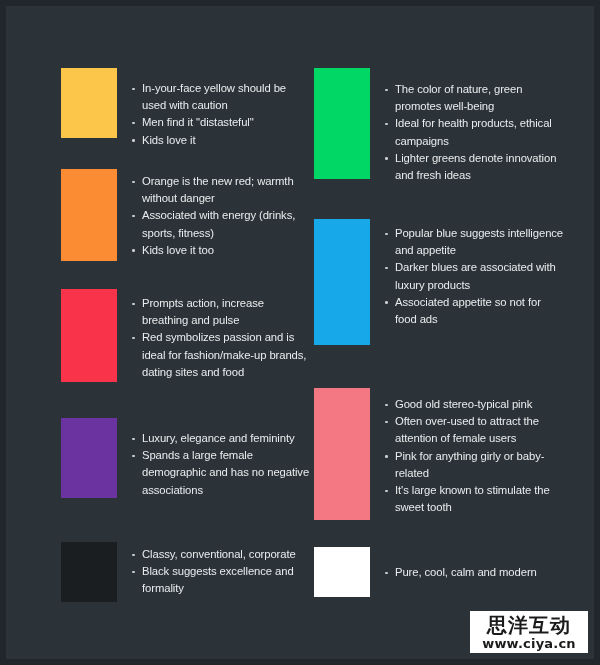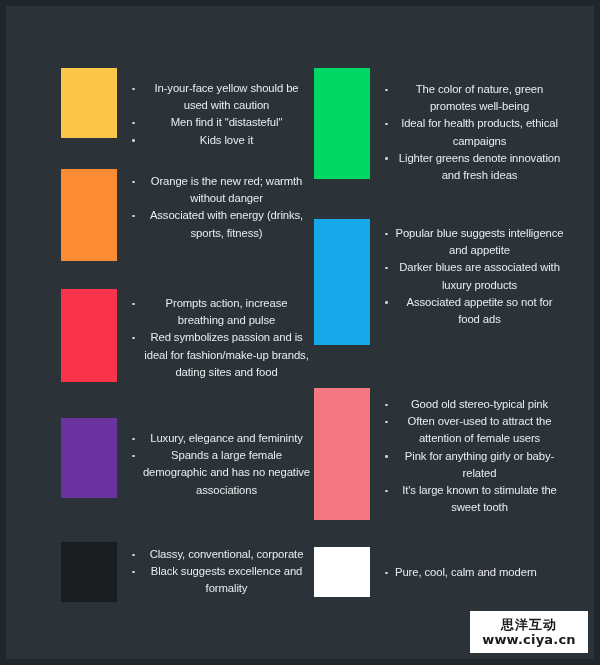--- a/index.html
+++ b/index.html
@@ -44,21 +44,20 @@
   }
   .swatch {
     flex: 0 0 auto;
     box-sizing: border-box;
   }
   .bullets {
     list-style: none;
     margin: 0;
     padding: 0;
     flex: 1 1 auto;
-    text-align: center;
   }
   .bullets li {
     position: relative;
     color: #e9ecee;
     font-size: 11.3px;
     line-height: 17.2px;
     padding-left: 11px;
     letter-spacing: -0.1px;
   }
   .bullets li::before {
@@ -80,21 +79,21 @@
     height: 42px;
     background: #ffffff;
     display: flex;
     flex-direction: column;
     align-items: center;
     justify-content: center;
     line-height: 1;
   }
   .wm-cn {
     font-family: "DejaVu Sans", sans-serif;
-    font-size: 13px;
+    font-size: 20px;
     font-weight: bold;
     color: #1b1b1b;
     letter-spacing: 1px;
   }
   .wm-url {
     font-family: "DejaVu Sans", sans-serif;
     font-size: 13px;
     font-weight: bold;
     color: #1b1b1b;
     letter-spacing: 0.2px;
@@ -114,20 +113,21 @@
             <li>In-your-face yellow should be used with caution</li>
             <li>Men find it "distasteful"</li>
             <li>Kids love it</li>
           </ul>
         </div>
         <div class="entry" style="top: 163px;">
           <div class="swatch" style="width: 56px; height: 92px; background: rgb(251, 140, 52);"></div>
           <ul class="bullets" style="margin-top: 4px; margin-left: 14px;">
             <li>Orange is the new red; warmth without danger</li>
             <li>Associated with energy (drinks, sports, fitness)</li>
+            <li>Kids love it too</li>
           </ul>
         </div>
         <div class="entry" style="top: 283px;">
           <div class="swatch" style="width: 56px; height: 93px; background: rgb(249, 51, 74);"></div>
           <ul class="bullets" style="margin-top: 6px; margin-left: 14px;">
             <li>Prompts action, increase breathing and pulse</li>
             <li>Red symbolizes passion and is ideal for fashion/make-up brands, dating sites and food</li>
           </ul>
         </div>
         <div class="entry" style="top: 412px;">

